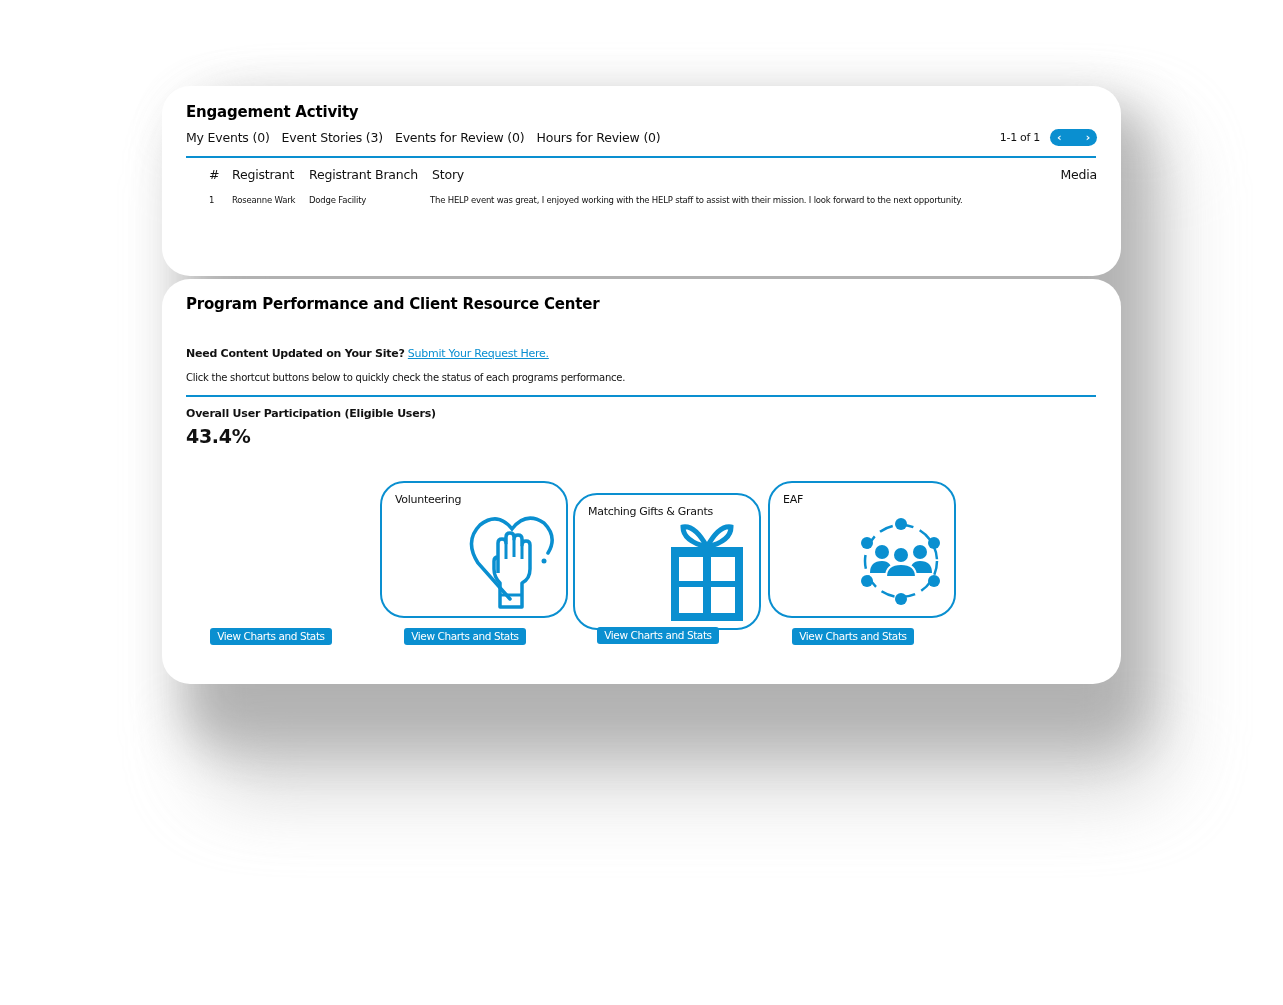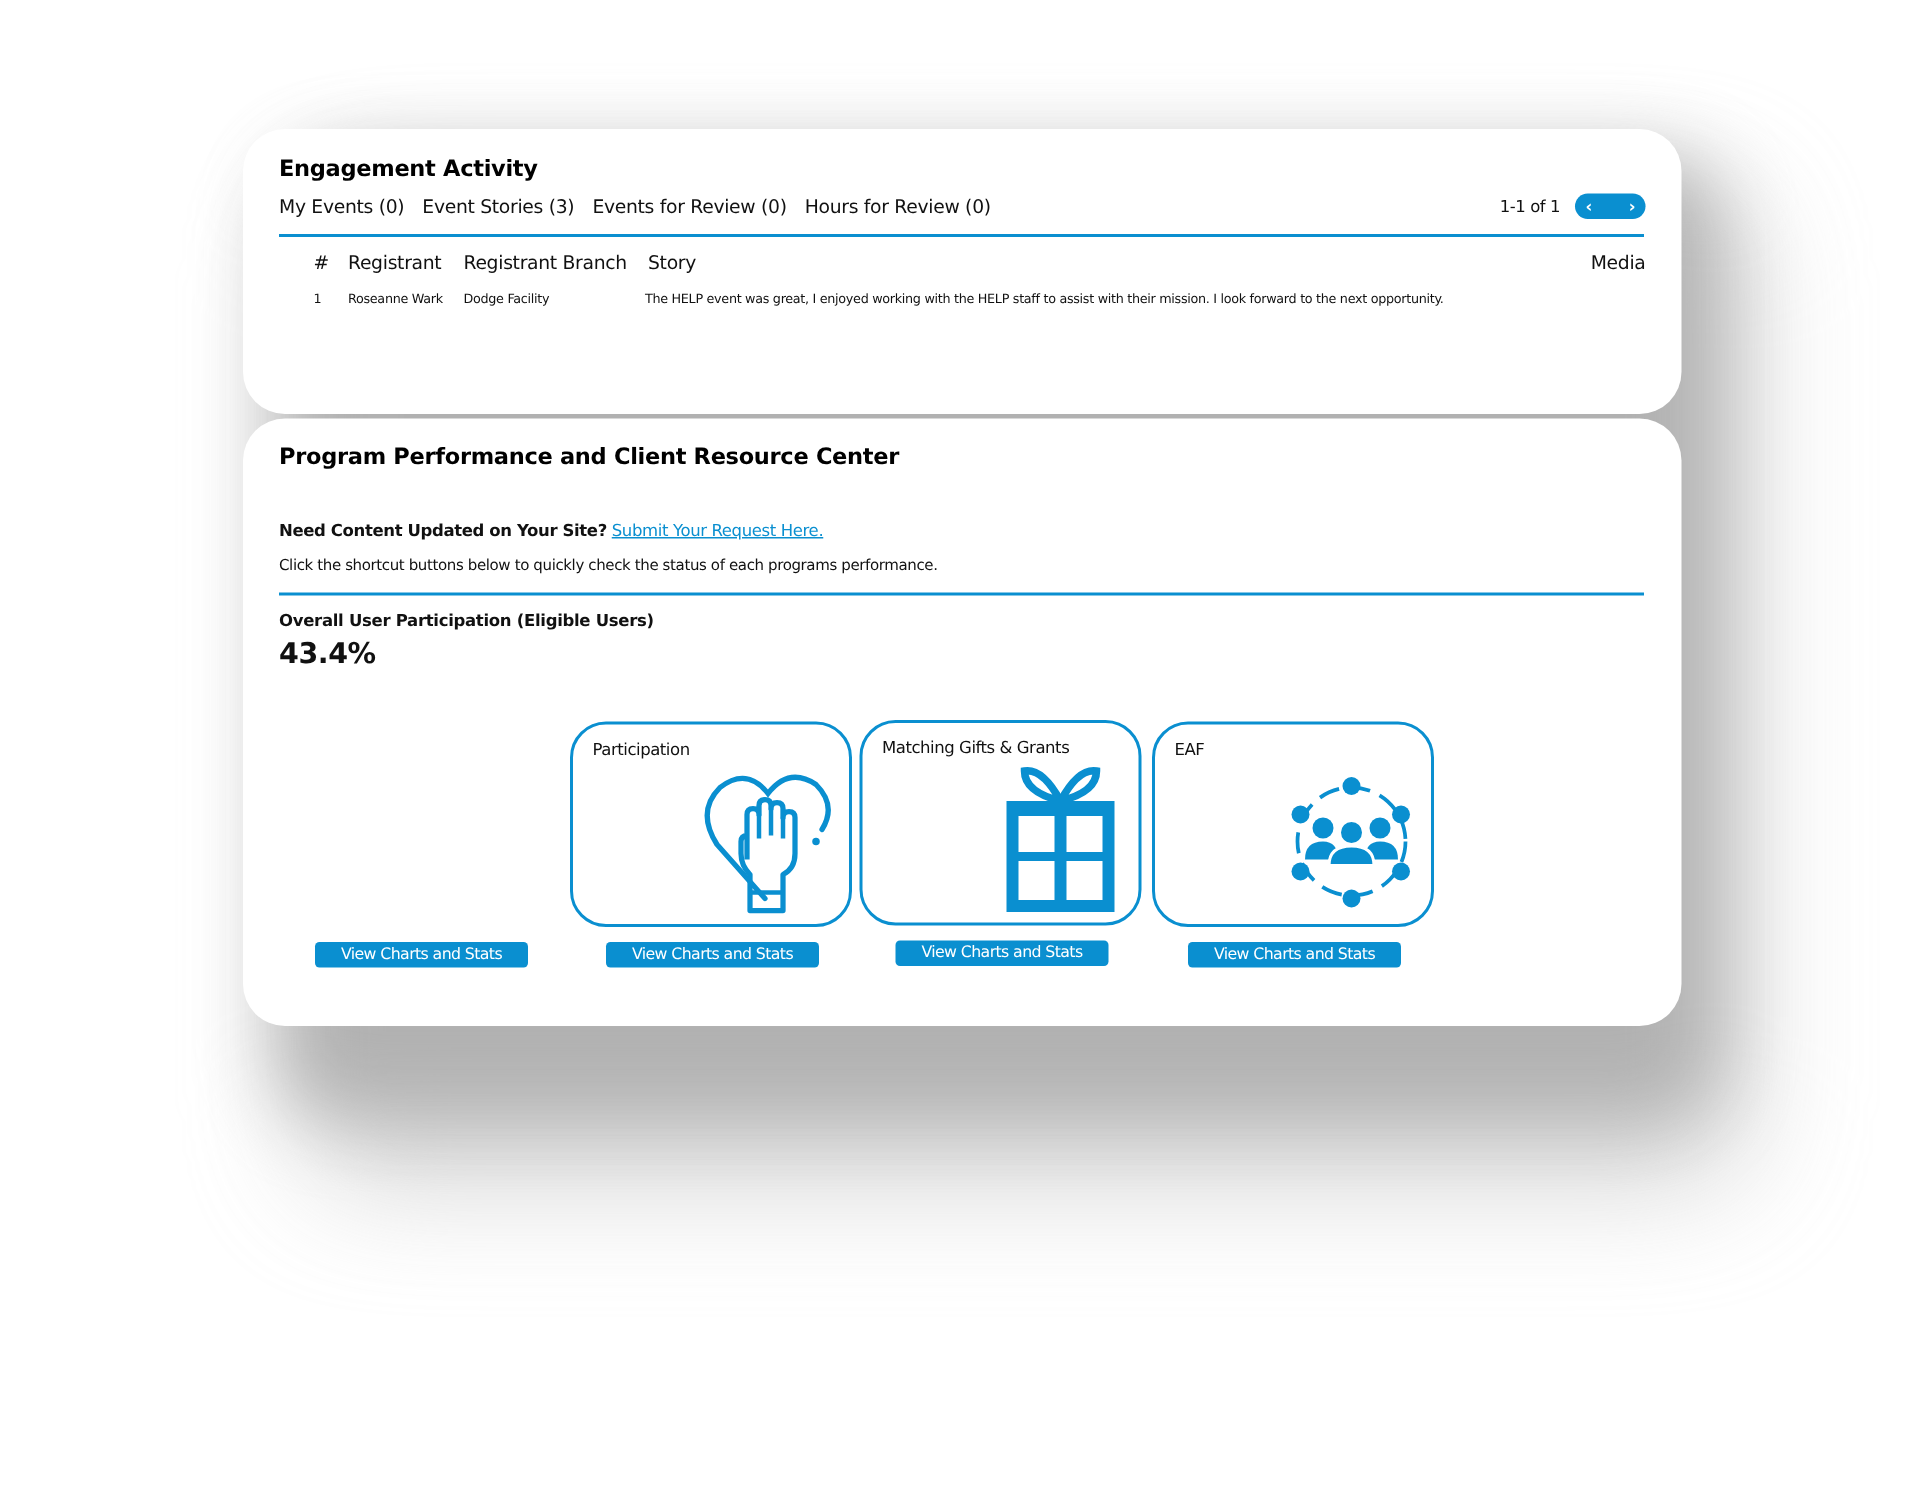--- a/index.html
+++ b/index.html
@@ -42,21 +42,21 @@
     .p-line { position: absolute; left: 24px; font-size: 11px; letter-spacing: -0.25px; white-space: nowrap; }
     .p-line a { color: #0a8fd0; text-decoration: underline; cursor: pointer; }
     .p-small { font-size: 10px; }
     .prog-rule { top: 116px; }
     .part-label { position: absolute; left: 24px; top: 128px; font-size: 11px; font-weight: bold; letter-spacing: -0.2px; }
     .part-value { position: absolute; left: 24px; top: 146px; font-size: 19px; font-weight: bold; letter-spacing: -0.3px; }
 
     .tile { position: absolute; width: 188px; height: 137px; border: 2px solid #0a8fd0; border-radius: 24px; background: #fff; cursor: pointer; }
     .tile-label { position: absolute; left: 13px; top: 10px; font-size: 11px; letter-spacing: -0.3px; white-space: nowrap; }
     .tile-icon { position: absolute; }
-    .tile-btn { position: absolute; width: 142px; height: 17px; background: #0a8fd0; color: #fff; border-radius: 3px; font-size: 10.5px; letter-spacing: -0.4px; text-align: center; line-height: 17px; cursor: pointer; }
+    .tile-btn { position: absolute; width: 122px; height: 17px; background: #0a8fd0; color: #fff; border-radius: 3px; font-size: 10.5px; letter-spacing: -0.4px; text-align: center; line-height: 17px; cursor: pointer; }
   </style>
 </head>
 <body>
 
 <div class="shadow-layer s2"></div>
 <div class="shadow-layer"></div>
 
 <div class="card" id="card-engagement">
   <div class="card-title" style="left:24px;top:17px;">Engagement Activity</div>
   <div class="tabs">
@@ -96,32 +96,32 @@
   </div>
   <div class="p-line p-small" style="top:93px">Click the shortcut buttons below to quickly check the status of each programs performance.</div>
   <div class="rule prog-rule"></div>
 
   <div class="part-label">Overall User Participation (Eligible Users)</div>
   <div class="part-value">43.4%</div>
 
   <div class="tile-btn" style="left:48px;top:349px">View Charts and Stats</div>
 
   <div class="tile" style="left:218px;top:202px">
-    <span class="tile-label">Participation</span>
+    <span class="tile-label">Volunteering</span>
     <svg class="tile-icon" style="left:86px;top:28px" width="90" height="100" viewBox="0 0 90 100">
       <path d="M42 88 L10 52 Q-4 30 12 14 Q30 0 44 18 Q58 0 76 12 Q90 26 80 42" fill="none" stroke="#0a8fd0" stroke-width="3.5" stroke-linecap="round"></path>
       <circle cx="76" cy="50" r="2.5" fill="#0a8fd0"></circle>
       <path d="M30 62 L30 32 Q30 28 34 28 Q38 28 38 32 L38 26 Q38 22 42 22 Q46 22 46 26 L46 28 Q46 24 50 24 Q54 24 54 28 L54 34 Q54 30 58 30 Q62 30 62 34 L62 58 Q62 68 54 72 L54 96 L32 96 L32 72 Q26 66 26 58 L26 50 Q26 46 30 46" fill="none" stroke="#0a8fd0" stroke-width="3.5" stroke-linejoin="round"></path>
       <path d="M38 32 L38 48 M46 28 L46 46 M54 34 L54 48" stroke="#0a8fd0" stroke-width="3"></path>
       <path d="M32 84 L54 84" stroke="#0a8fd0" stroke-width="3"></path>
     </svg>
   </div>
   <div class="tile-btn" style="left:242px;top:349px">View Charts and Stats</div>
 
-  <div class="tile" style="left:411px;top:201px">
+  <div class="tile" style="left:411px;top:214px">
     <span class="tile-label">Matching Gifts &amp; Grants</span>
     <svg class="tile-icon" style="left:92px;top:28px" width="80" height="100" viewBox="0 0 80 100">
       <path d="M40 24 Q28 2 16 4 Q16 18 40 24 Z" fill="none" stroke="#0a8fd0" stroke-width="5"></path>
       <path d="M40 24 Q52 2 64 4 Q64 18 40 24 Z" fill="none" stroke="#0a8fd0" stroke-width="5"></path>
       <rect x="4" y="24" width="72" height="74" fill="#0a8fd0"></rect>
       <rect x="12" y="34" width="24" height="24" fill="#fff"></rect>
       <rect x="44" y="34" width="24" height="24" fill="#fff"></rect>
       <rect x="12" y="64" width="24" height="26" fill="#fff"></rect>
       <rect x="44" y="64" width="24" height="26" fill="#fff"></rect>
     </svg>

